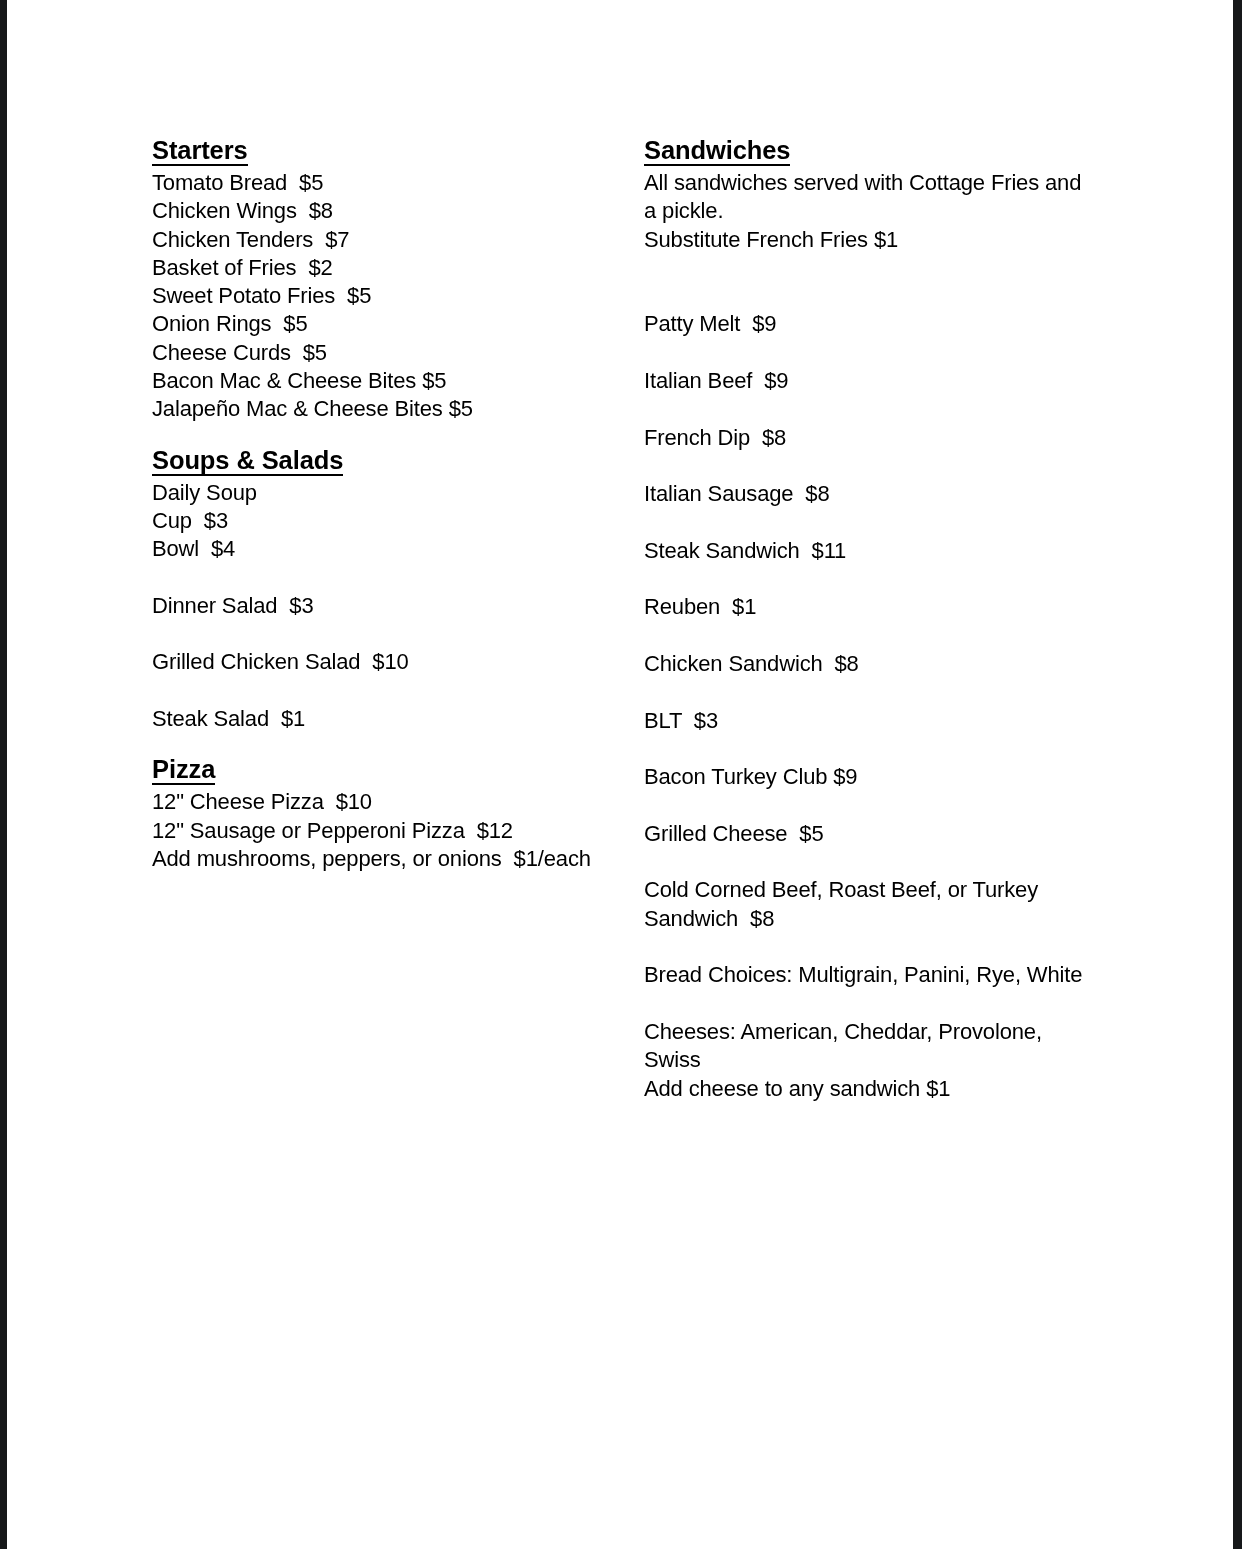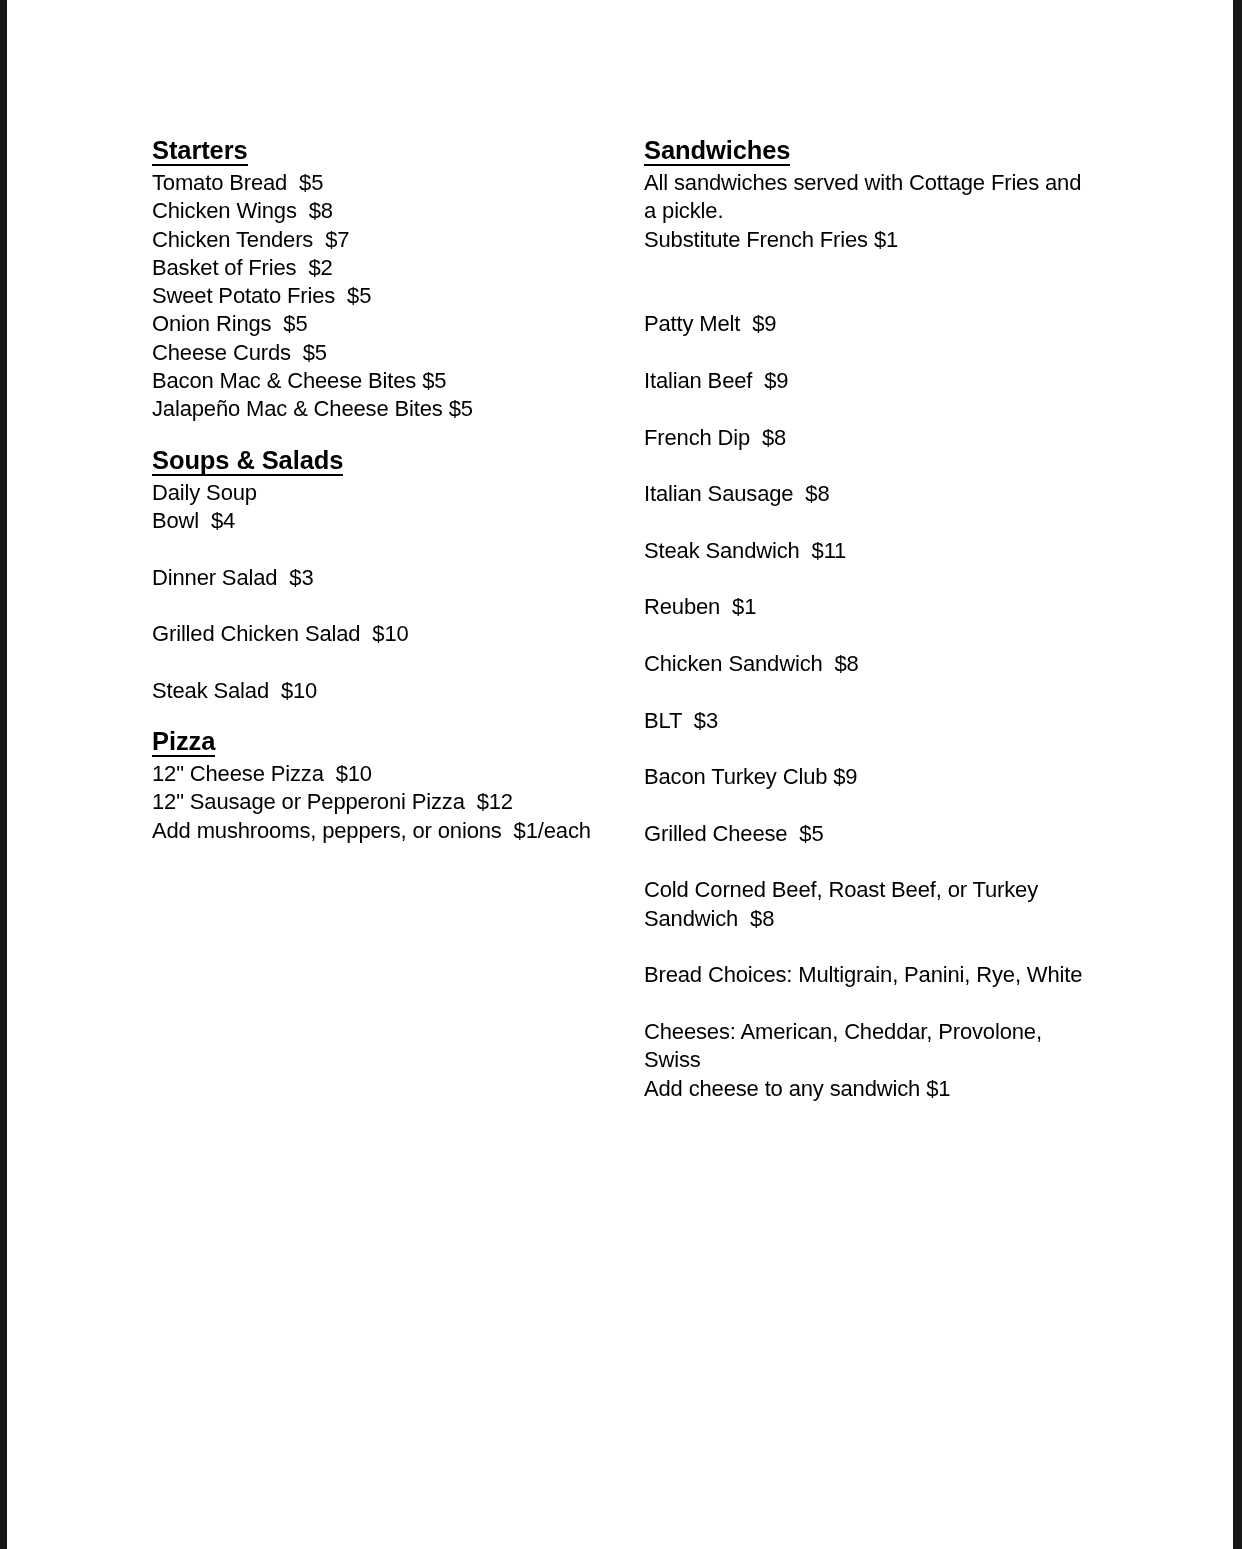--- a/index.html
+++ b/index.html
@@ -98,27 +98,28 @@
               <div class="line">Cheese Curds  $5</div>
               <div class="line">Bacon Mac &amp; Cheese Bites $5</div>
               <div class="line">Jalapeño Mac &amp; Cheese Bites $5</div>
             </div>
         </div>
 
         <div class="section">
           <div class="section-heading">Soups &amp; Salads</div>
           <div class="lines">
               <div class="line">Daily Soup</div>
+              <div class="line">Cup  $3</div>
               <div class="line">Bowl  $4</div>
               <div class="line">&nbsp;</div>
               <div class="line">Dinner Salad  $3</div>
               <div class="line">&nbsp;</div>
               <div class="line">Grilled Chicken Salad  $10</div>
               <div class="line">&nbsp;</div>
-              <div class="line">Steak Salad  $10</div>
+              <div class="line">Steak Salad  $1</div>
             </div>
         </div>
 
         <div class="section">
           <div class="section-heading">Pizza</div>
           <div class="lines">
               <div class="line">12" Cheese Pizza  $10</div>
               <div class="line">12" Sausage or Pepperoni Pizza  $12</div>
               <div class="line">Add mushrooms, peppers, or onions  $1/each</div>
             </div>

